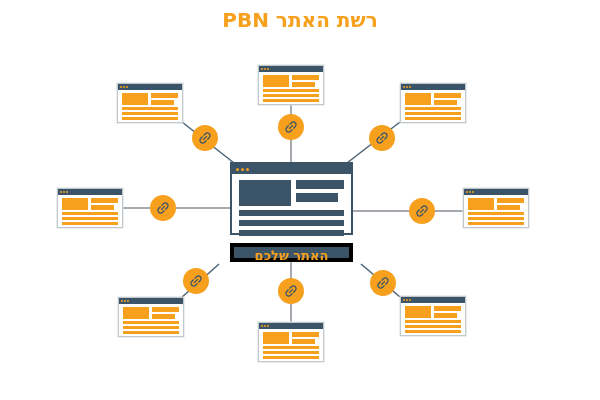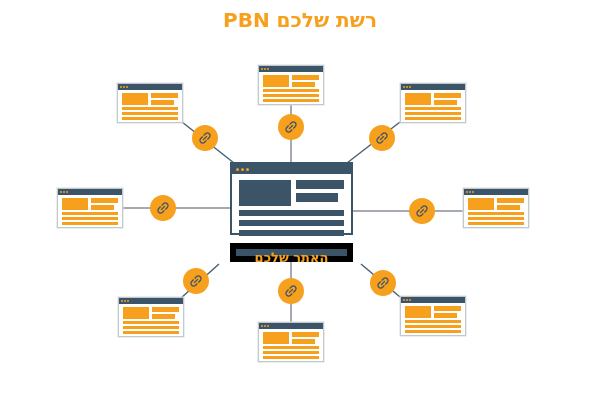--- a/index.html
+++ b/index.html
@@ -62,21 +62,21 @@
   .center-window .col { flex: 1; display: flex; flex-direction: column; gap: 4px; }
   .center-window .tb { height: 9px; background: #3B5468; }
   .center-window .tb.short { width: 88%; }
   .center-window .fb { height: 6px; background: #3B5468; margin-top: 4px; }
 
   .center-label {
     position: absolute;
     left: 230px; top: 243px;
     width: 123px; height: 19px;
     background: #3B5468;
-    border: 6px solid #000000;
+    border: 4px solid #000000;
     box-sizing: border-box;
     color: #F6A01E;
     font-size: 13px;
     font-weight: bold;
     text-align: center;
     line-height: 17px;
   }
 
   
   .badge {
@@ -97,21 +97,21 @@
       <line x1="182" y1="122" x2="234" y2="163" stroke="#4C6375" stroke-width="1.5"></line>
       <line x1="291" y1="103" x2="291" y2="162" stroke="#A4AAAF" stroke-width="2"></line>
       <line x1="400" y1="122" x2="347" y2="163" stroke="#4C6375" stroke-width="1.5"></line>
       <line x1="122" y1="208" x2="230" y2="208" stroke="#A4AAAF" stroke-width="2"></line>
       <line x1="352" y1="211" x2="463" y2="211" stroke="#A4AAAF" stroke-width="2"></line>
       <line x1="219" y1="264" x2="181" y2="298" stroke="#4C6375" stroke-width="1.5"></line>
       <line x1="291" y1="262" x2="291" y2="322" stroke="#A4AAAF" stroke-width="2"></line>
       <line x1="361" y1="264" x2="400" y2="297" stroke="#4C6375" stroke-width="1.5"></line>
     </svg>
 
-  <div class="title" dir="rtl">רשת שלכם PBN</div>
+  <div class="title" dir="rtl">רשת האתר PBN</div>
 
   <div class="center-window">
     <div class="bar">
       <span class="dot"></span>
       <span class="dot"></span>
       <span class="dot"></span>
     </div>
     <div class="body">
       <div class="row">
         <div class="img"></div>

